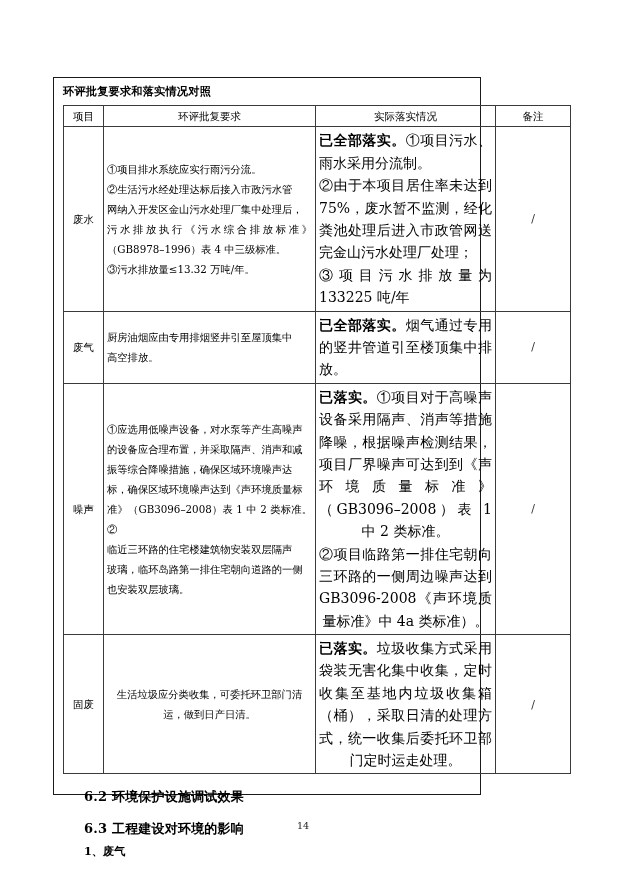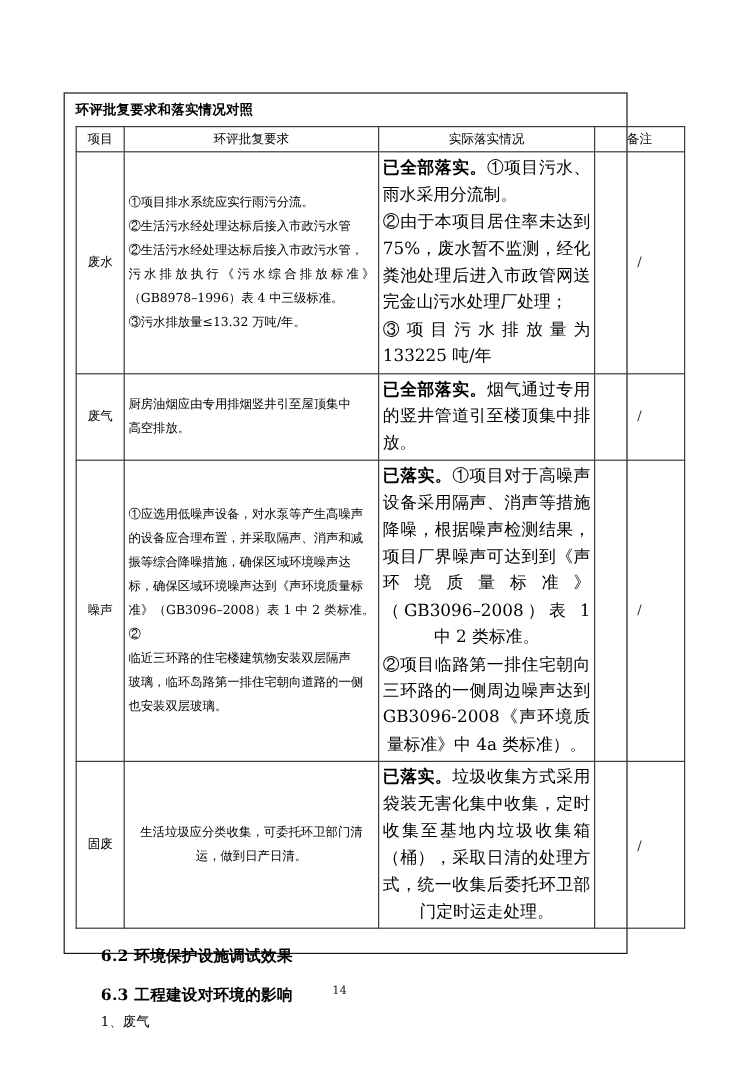--- a/index.html
+++ b/index.html
@@ -14,21 +14,21 @@
     font-family: "DejaVu Serif", "Liberation Serif", serif;
     color: #000;
     overflow: hidden;
   }
 
   
   .page-frame {
     position: absolute;
     left: 53px;
     top: 77px;
-    width: 470px;
+    width: 428px;
     height: 718px;
     border: 1.3px solid #1a1a1a;
     box-sizing: border-box;
     background: #fff;
   }
   .page-inner {
     position: absolute;
     left: 9px;
     top: 5px;
     width: 507px;
@@ -126,31 +126,33 @@
     margin: 0;
     text-align: justify;
     text-justify: inter-character;
     text-indent: 22px;
   }
   .list-line {
     font-size: 11.2px;
     line-height: 1.95;
     margin: 0;
     padding-left: 21px;
+    font-weight: bold;
   }
 
   
   .page-number {
     position: absolute;
     top: 820px;
     left: 0;
     width: 566px;
     text-align: center;
     font-size: 9.6px;
     color: #1a1a1a;
+    padding-left: 20px;
   }
 </style>
 </head>
 <body>
 
 <div class="page-frame">
   <div class="page-inner">
 
     <div class="doc-heading">环评批复要求和落实情况对照</div>
 
@@ -170,21 +172,21 @@
           <td>备注</td>
         </tr>
       </thead>
       <tbody>
 
         <tr>
           <td class="cell-item">废水</td>
           <td class="cell-req">
             <p class="req-line">①项目排水系统应实行雨污分流。</p>
             <p class="req-line">②生活污水经处理达标后接入市政污水管</p>
-            <p class="req-line">②生活污水经处理达标后接入市政污水管，</p>
+            <p class="req-line">网纳入开发区金山污水处理厂集中处理后，</p>
             <p class="req-line j">污水排放执行《污水综合排放标准》</p>
             <p class="req-line">（GB8978–1996）表 4 中三级标准。</p>
             <p class="req-line">③污水排放量≤13.32 万吨/年。</p>
           </td>
           <td class="cell-actual">
             <p><span class="done-lead">已全部落实。</span><span>①项目污水、雨水采用分流制。</span></p>
             <p>②由于本项目居住率未达到 75%，废水暂不监测，经化粪池处理后进入市政管网送完金山污水处理厂处理；</p>
             <p>③项目污水排放量为 133225 吨/年</p>
           </td>
           <td class="cell-note">/</td>

